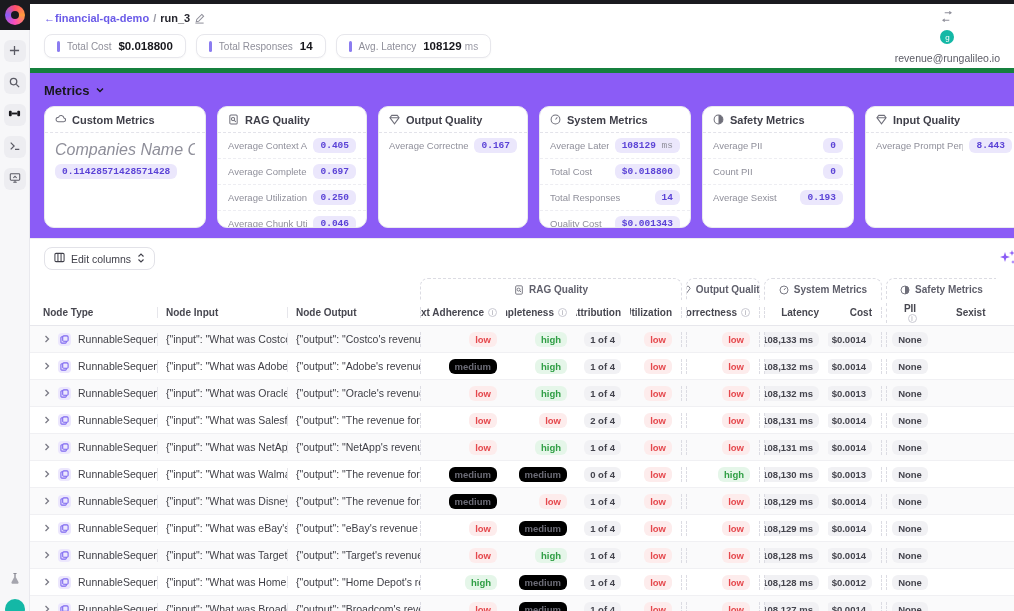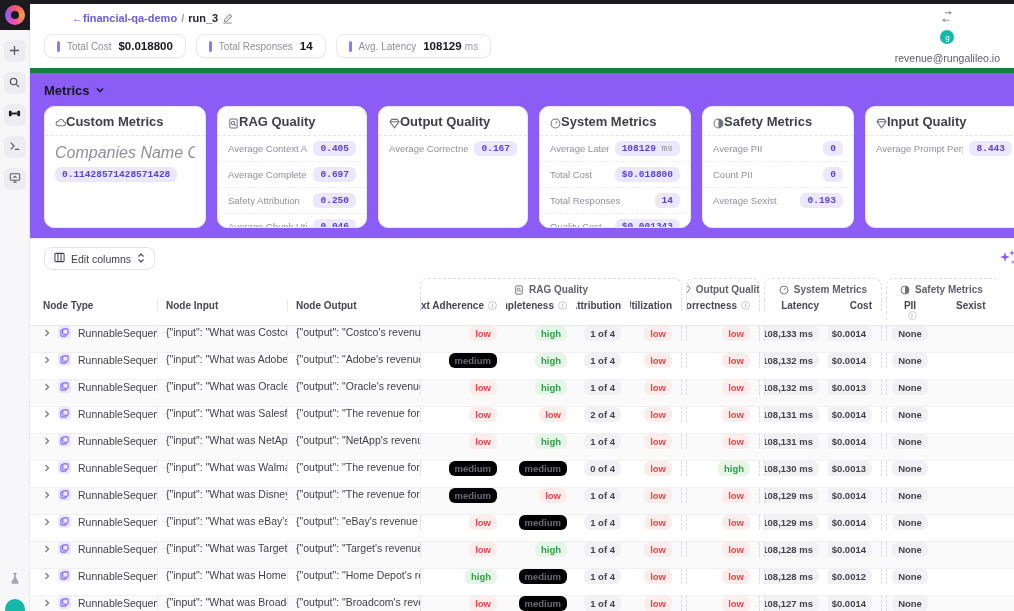--- a/index.html
+++ b/index.html
@@ -16,58 +16,58 @@
   .sbtn { width:22px; height:22px; border-radius:6px; background:#ededf1; color:#5a5a64; display:flex; align-items:center; justify-content:center; margin-top:10px; }
   .sbtn.active { color:#17171c; }
   .sb-bottom { margin-top:auto; display:flex; flex-direction:column; align-items:center; width:100%; }
   .flask { color:#8a8a94; margin-bottom:10px; }
   .avatar-bottom { width:20px; height:20px; border-radius:50%; background:#14b8a6; margin-bottom:-8px; }
 
   
   .main { position:absolute; top:4px; left:30px; width:984px; height:607px; }
 
   .header { height:28px; display:flex; align-items:center; justify-content:space-between; padding:0 14px; }
-  .crumb { display:flex; align-items:center; gap:4px; font-size:11px; font-weight:bold;margin-left:28px; }
+  .crumb { display:flex; align-items:center; gap:4px; font-size:11px; font-weight:bold; }
   .crumb .proj { color:#6a5ae8; }
   .crumb .sep { color:#9a9aa5; }
   .crumb .run { color:#26262e; }
   .icon-gray { color:#8f8f9a; display:inline-flex; }
   .hmeta { display:flex; align-items:center; gap:8px; font-size:10.5px; color:#5c5c66;flex-direction:column; }
   .avatar-sm { width:14px; height:14px; border-radius:50%; background:#14b8a6; color:#fff; font-size:8px; display:flex; align-items:center; justify-content:center; }
 
   .stats-row { display:flex; gap:10px; padding:2px 14px 10px; align-items:center; }
   .stat-pill { display:flex; align-items:center; gap:7px; border:1px solid #e7e7ec; border-radius:8px; padding:5px 12px; background:#fff; box-shadow:0 1px 2px rgba(20,20,40,.03); }
   .stat-accent { width:3px; height:11px; border-radius:2px; background:#8b7cf0; }
   .stat-label { font-size:10px; color:#8f8f9a; }
   .stat-value { font-size:11.5px; font-weight:bold; color:#17171c; }
   .stat-unit { font-size:10px; color:#9a9aa5; font-weight:normal; }
 
   
   .metrics-sec { border-top:5px solid #15803d; border-bottom:1px solid #ececf0; padding:8px 14px 10px; background:#8b5cf6; }
   .metrics-title { display:flex; align-items:center; gap:5px; font-size:13px; font-weight:bold; color:#17171c; padding:2px 0 8px; }
   .cards { display:flex; gap:11px; align-items:stretch; }
   .card { background:#fff; border:1px solid #e9e9ee; border-radius:10px; height:122px; overflow:hidden; flex:0 0 auto; }
-  .card-head { padding:7px 10px 6px; border-bottom:1px dashed #e3e3ea; display:flex; align-items:flex-end; font-size:13px; font-weight:bold; color:#3f3f49; }
+  .card-head { padding:7px 10px 6px; border-bottom:1px dashed #e3e3ea; display:flex; align-items:flex-start; gap:6px; font-size:11px; font-weight:bold; color:#3f3f49; }
   .card-head .cicon { color:#6f6f7a; display:inline-flex; }
   .mrow { display:flex; justify-content:space-between; align-items:center; gap:6px; padding:5px 10px; border-bottom:1px dashed #ededf2; }
   .mrow:last-child { border-bottom:none; }
   .mlabel { font-size:9.5px; color:#8f8f9a; white-space:nowrap; overflow:hidden; }
   .pill { background:#ebe7fc; color:#5b43d6; font-weight:bold; font-size:9.5px; padding:2px 7px; border-radius:6px; white-space:nowrap;font-family:Liberation Mono, monospace; }
   .pill .unit { color:#8f8f9a; font-weight:normal; }
   .stacked { padding:8px 10px; }
   .stacked .mlabel { font-size:16px; margin-bottom:1px;font-style:italic; }
   .stacked .pill { display:inline-block; }
 
   
   .toolbar { padding:8px 14px 6px; }
   .btn { display:inline-flex; align-items:center; gap:6px; border:1px solid #e2e2e8; background:#fff; border-radius:8px; padding:4px 9px; font-size:10.5px; color:#3f3f49; font-family:inherit; }
   .sparkles { position:absolute; top:249px; right:-4px; color:#8b5cf6; z-index:10; }
 
   .tbl { position:relative; }
-  .flexrow { display:flex; align-items:flex-start; }
+  .flexrow { display:flex; align-items:center; }
   .cell { flex:0 0 auto; display:flex; align-items:center; overflow:hidden; white-space:nowrap; }
   
   .c-type { width:128px; padding-left:13px; gap:7px; border-right:1px solid #e6e6eb; }
   .c-input { width:130px; padding-left:8px; border-right:1px solid #e6e6eb; }
   .c-output{ width:132px; padding-left:8px; }
   .c-ca    { width:86px; }
   .c-comp  { width:70px; }
   .c-attr  { width:54px; }
   .c-util  { width:52px; border-right:1px dashed #dcdce3; }
   .c-corr  { width:74px; margin-left:4px; border-left:1px dashed #dcdce3; border-right:1px dashed #dcdce3; }
@@ -238,21 +238,21 @@
         <div class="card-body">
             <div class="mrow">
               <span class="mlabel">Average Context Adherence</span>
               <span class="pill">0.405</span>
             </div>
             <div class="mrow">
               <span class="mlabel">Average Completeness</span>
               <span class="pill">0.697</span>
             </div>
             <div class="mrow">
-              <span class="mlabel">Safety Attribution</span>
+              <span class="mlabel">Average Utilization</span>
               <span class="pill">0.250</span>
             </div>
             <div class="mrow">
               <span class="mlabel">Average Chunk Utilization</span>
               <span class="pill">0.046</span>
             </div>
           </div>
       </div>
       <div class="card" style="width:150px">
         <div class="card-head">

